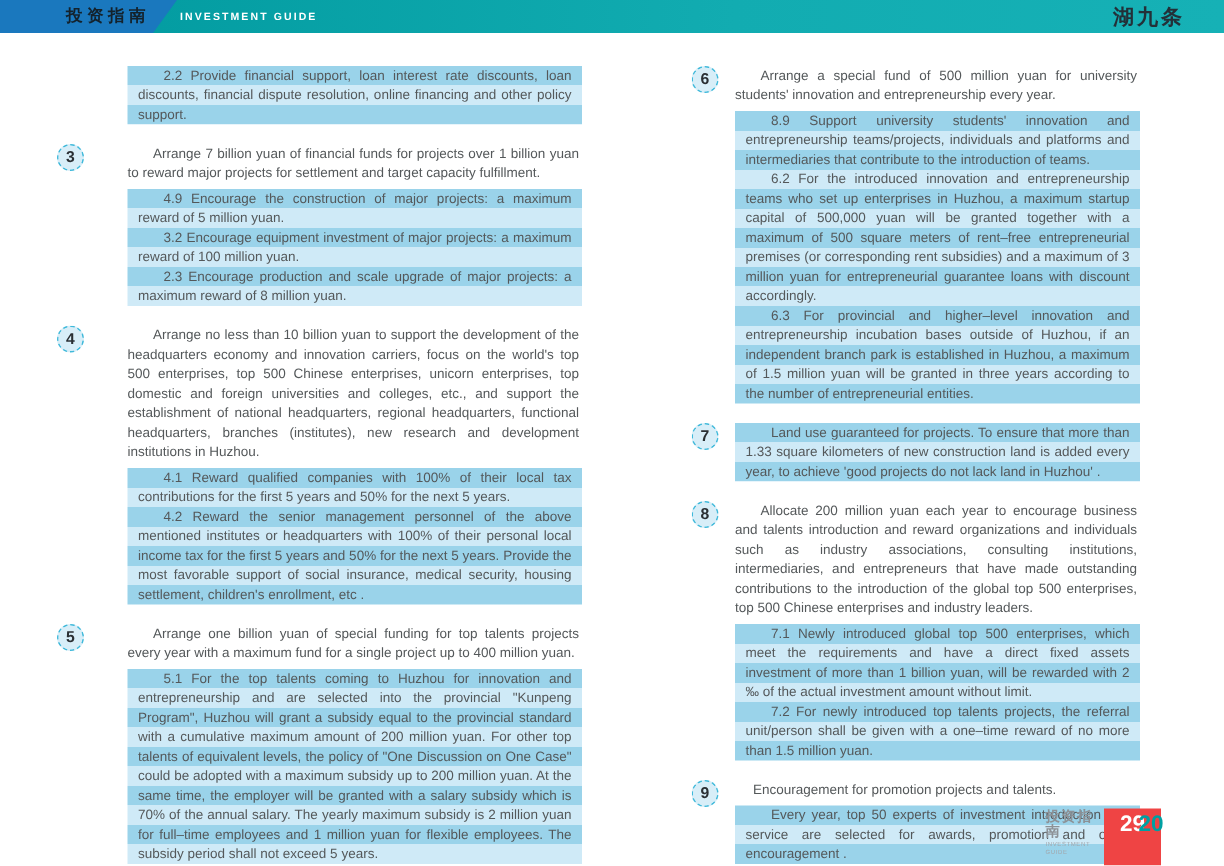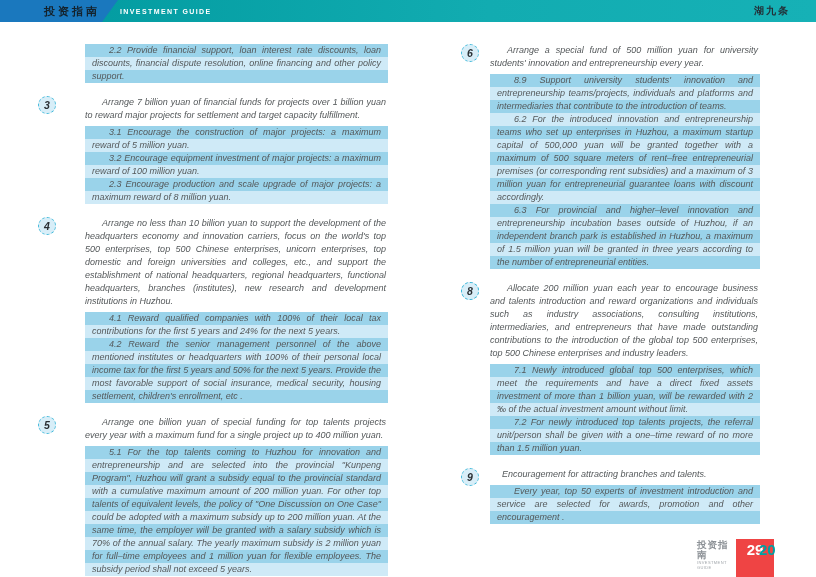--- a/index.html
+++ b/index.html
@@ -9,27 +9,27 @@
   }
   
   .header{position:absolute;top:0;left:0;width:816px;height:22px;
     background:linear-gradient(90deg,#00999e 0%,#12acb1 60%,#16b1b6 100%);}
   .header-blue{position:absolute;left:0;top:0;width:118px;height:22px;background:#1a78be;
     clip-path:polygon(0 0,100% 0,calc(100% - 16px) 100%,0 100%);}
   .header-title-cn{position:absolute;left:44px;top:0;line-height:22px;font-size:11px;
     font-weight:bold;color:#14222c;letter-spacing:3px;white-space:nowrap;}
   .header-title-en{position:absolute;left:120px;top:0;line-height:23px;font-size:7px;
     font-weight:bold;color:#ffffff;letter-spacing:1.4px;white-space:nowrap;}
-  .header-tag{position:absolute;right:26px;top:0;line-height:22px;font-size:10px;
+  .header-tag{position:absolute;right:26px;top:0;line-height:22px;font-size:14px;
     font-weight:bold;color:#233038;letter-spacing:2px;white-space:nowrap;}
   
   .col{position:absolute;top:44px;font-size:9px;line-height:13px;text-align:justify;}
   .col-left{left:85px;width:303px;}
   .col-right{left:490px;width:270px;}
-  .sec{position:relative;margin-bottom:13px;font-style:italic;}
+  .sec{position:relative;margin-bottom:13px;}
   .circle{position:absolute;top:0;width:16px;height:16px;border:1.6px dashed #3fb9da;
     background:#d8eef8;border-radius:50%;color:#2a2f33;font-size:10.5px;font-weight:bold;
     display:flex;align-items:center;justify-content:center;line-height:1;}
   .col-left .circle{left:-47px;}
   .col-right .circle{left:-29px;}
   .intro{margin:0 0 4px 0;padding:0 2px 0 0;text-indent:17px;}
   .heading{margin:0 0 4px 12px;text-indent:0;}
   .striped{background:repeating-linear-gradient(180deg,#9ad3ea 0 13px,#cfeaf7 13px 26px);}
   .striped p{margin:0;padding:0 7px;text-indent:17px;}
   
@@ -55,31 +55,31 @@
   <div class="sec">
     <div class="striped">
       <p>2.2 Provide financial support, loan interest rate discounts, loan discounts, financial dispute resolution, online financing and other policy support.</p>
     </div>
   </div>
 
   <div class="sec">
     <div class="circle">3</div>
     <p class="intro">Arrange 7 billion yuan of financial funds for projects over 1 billion yuan to reward major projects for settlement and target capacity fulfillment.</p>
     <div class="striped">
-      <p>3.1 Encourage the construction of major projects: a maximum reward of 5 million yuan.</p>
+      <p>4.9 Encourage the construction of major projects: a maximum reward of 5 million yuan.</p>
       <p>3.2 Encourage equipment investment of major projects: a maximum reward of 100 million yuan.</p>
       <p>2.3 Encourage production and scale upgrade of major projects: a maximum reward of 8 million yuan.</p>
     </div>
   </div>
 
   <div class="sec">
     <div class="circle">4</div>
     <p class="intro">Arrange no less than 10 billion yuan to support the development of the headquarters economy and innovation carriers, focus on the world's top 500 enterprises, top 500 Chinese enterprises, unicorn enterprises, top domestic and foreign universities and colleges, etc., and support the establishment of national headquarters, regional headquarters, functional headquarters, branches (institutes), new research and development institutions in Huzhou.</p>
     <div class="striped">
-      <p>4.1 Reward qualified companies with 100% of their local tax contributions for the first 5 years and 24% for the next 5 years.</p>
+      <p>4.1 Reward qualified companies with 100% of their local tax contributions for the first 5 years and 50% for the next 5 years.</p>
       <p>4.2 Reward the senior management personnel of the above mentioned institutes or headquarters with 100% of their personal local income tax for the first 5 years and 50% for the next 5 years. Provide the most favorable support of social insurance, medical security, housing settlement, children's enrollment, etc .</p>
     </div>
   </div>
 
   <div class="sec">
     <div class="circle">5</div>
     <p class="intro">Arrange one billion yuan of special funding for top talents projects every year with a maximum fund for a single project up to 400 million yuan.</p>
     <div class="striped">
       <p>5.1 For the top talents coming to Huzhou for innovation and entrepreneurship and are selected into the provincial "Kunpeng Program", Huzhou will grant a subsidy equal to the provincial standard with a cumulative maximum amount of 200 million yuan. For other top talents of equivalent levels, the policy of "One Discussion on One Case" could be adopted with a maximum subsidy up to 200 million yuan. At the same time, the employer will be granted with a salary subsidy which is 70% of the annual salary. The yearly maximum subsidy is 2 million yuan for full–time employees and 1 million yuan for flexible employees.  The subsidy period shall not exceed 5 years.</p>
 
@@ -95,34 +95,37 @@
     <p class="intro">Arrange a special fund of 500 million yuan for university students' innovation and entrepreneurship every year.</p>
     <div class="striped">
       <p>8.9 Support university students' innovation and entrepreneurship teams/projects, individuals and platforms and intermediaries that contribute to the introduction of teams.</p>
       <p>6.2 For the introduced innovation and entrepreneurship teams who set up enterprises in Huzhou, a maximum startup capital of 500,000 yuan will be granted together with a maximum of 500 square meters of rent–free entrepreneurial premises (or corresponding rent subsidies) and a maximum of 3 million yuan for entrepreneurial guarantee loans with discount accordingly.</p>
       <p>6.3 For provincial and higher–level innovation and entrepreneurship incubation bases outside of Huzhou, if an independent branch park is established in Huzhou, a maximum of 1.5 million yuan will be granted in three years according to the number of entrepreneurial entities.</p>
     </div>
   </div>
 
   <div class="sec">
     <div class="circle">7</div>
+    <div class="striped">
+      <p>Land use guaranteed for projects. To ensure that more than 1.33 square kilometers of new construction land is added every year, to achieve 'good projects do not lack land in Huzhou' .</p>
+    </div>
   </div>
 
   <div class="sec">
     <div class="circle">8</div>
     <p class="intro">Allocate 200 million yuan each year to encourage business and talents introduction and reward organizations and individuals such as industry associations, consulting institutions, intermediaries, and entrepreneurs that have made outstanding contributions to the introduction of the global top 500 enterprises, top 500 Chinese enterprises and industry leaders.</p>
     <div class="striped">
       <p>7.1 Newly introduced global top 500 enterprises, which meet the requirements and have a direct fixed assets investment of more than 1 billion yuan, will be rewarded with 2 ‰ of the actual investment amount without limit.</p>
       <p>7.2 For newly introduced top talents projects, the referral unit/person shall be given with a one–time reward of no more than 1.5 million yuan.</p>
     </div>
   </div>
 
   <div class="sec">
     <div class="circle">9</div>
-    <p class="heading">Encouragement for attracting branches and talents.</p>
+    <p class="heading">Encouragement for promotion projects and talents.</p>
     <div class="striped">
       <p>Every year, top 50 experts of investment introduction and service are selected for awards, promotion and other encouragement .</p>
     </div>
   </div>
 
 </div>
 
 <div class="footer-brand">
   <div class="footer-brand-cn">投资指南</div>
   <div class="footer-brand-en">INVESTMENT GUIDE</div>

